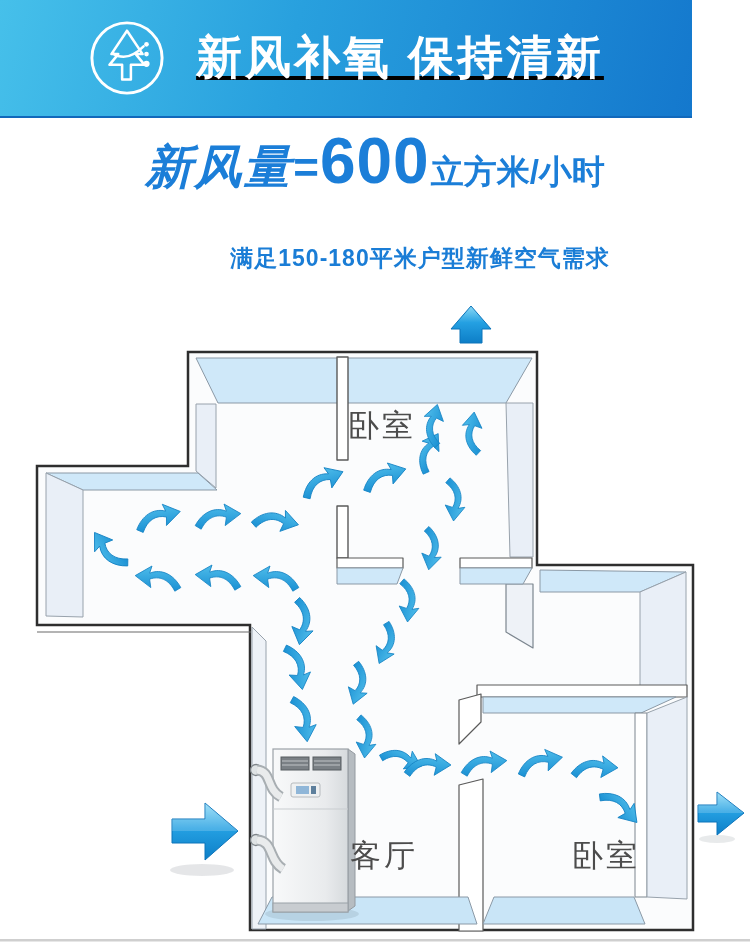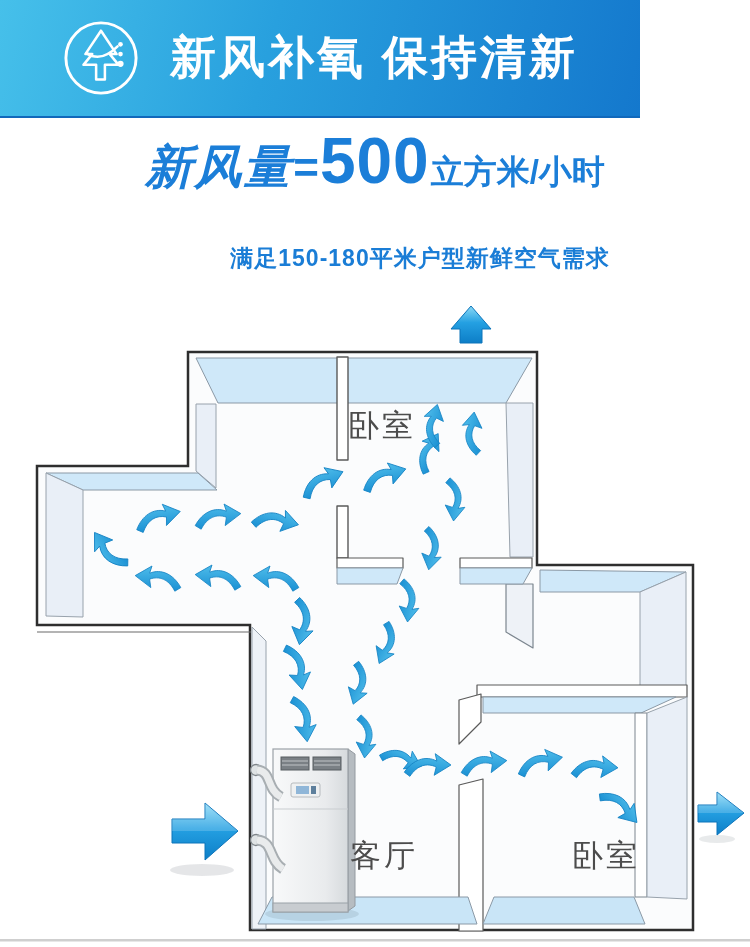--- a/index.html
+++ b/index.html
@@ -1,24 +1,24 @@
 <!DOCTYPE html>
 <html><head>
 <meta charset="utf-8">
 <style>
   html,body{margin:0;padding:0;}
   body{
     width:750px;height:947px;position:relative;background:#ffffff;overflow:hidden;
     font-family:"Liberation Sans", sans-serif;
   }
   .header{
-    position:absolute;top:0;left:0;width:640px;height:118px;
+    position:absolute;top:0;left:0;width:692px;height:118px;
     display:flex;align-items:center;justify-content:center;gap:30px;
     background:linear-gradient(105deg,#46c0ea 0%,#28a0de 42%,#1478cd 100%);
-    border-bottom:2px solid #1168bb;box-sizing:border-box;
+    border-bottom:2px solid #1168bb;box-sizing:border-box;text-decoration:underline;
   }
   .htitle{font-size:46px;font-weight:bold;color:#ffffff;letter-spacing:3px;}
   .headline{position:absolute;top:124px;left:0;width:750px;text-align:center;color:#1b7ed8;white-space:nowrap;}
   .headline span{display:inline-block;vertical-align:baseline;}
   .hl-prefix{font-size:47px;font-weight:bold;letter-spacing:2px;font-style:italic;}
   .hl-eq{font-size:44px;font-weight:bold;margin:0 1px;}
   .hl-value{font-size:64px;font-weight:900;letter-spacing:1px;}
   .hl-unit{font-size:33px;font-weight:bold;margin-left:1px;}
   .subtitle{position:absolute;top:243px;left:0;width:750px;text-align:center;
     font-size:23px;font-weight:bold;color:#1a7dd6;letter-spacing:1px;margin-left:45px;}
@@ -33,21 +33,21 @@
     <circle cx="40" cy="40" r="36" fill="none" stroke="#ffffff" stroke-width="3"></circle>
     <path d="M40,12 L56,36 L49,36 L58,47 L44,47 L44,62 L35,62 L35,47 L22,47 L31,36 L24,36 Z" fill="none" stroke="#ffffff" stroke-width="2.6" stroke-linejoin="round"></path>
     <path d="M25,35 Q40,45 57,28" fill="none" stroke="#ffffff" stroke-width="2.6" stroke-linecap="round"></path>
     <circle cx="60" cy="26" r="2.4" fill="#ffffff"></circle>
     <circle cx="60" cy="36" r="2.4" fill="#ffffff"></circle>
     <circle cx="60" cy="46" r="3.2" fill="#ffffff"></circle>
   </svg>
   <div class="htitle">新风补氧 保持清新</div>
 </div>
 
-<div class="headline"><span class="hl-prefix">新风量</span><span class="hl-eq">=</span><span class="hl-value">500</span><span class="hl-unit">立方米/小时</span></div>
+<div class="headline"><span class="hl-prefix">新风量</span><span class="hl-eq">=</span><span class="hl-value">600</span><span class="hl-unit">立方米/小时</span></div>
 
 <div class="subtitle">满足150-180平米户型新鲜空气需求</div>
 
 <svg class="plan" width="750" height="947" viewBox="0 0 750 947" xmlns="http://www.w3.org/2000/svg" xmlns:xlink="http://www.w3.org/1999/xlink">
   <defs>
     <linearGradient id="swooshGrad" x1="0" y1="0" x2="0" y2="1">
       <stop offset="0" stop-color="#4ebcea"></stop>
       <stop offset="1" stop-color="#1a90d3"></stop>
     </linearGradient>
     <linearGradient id="bigGrad" x1="0" y1="0" x2="0" y2="1">

